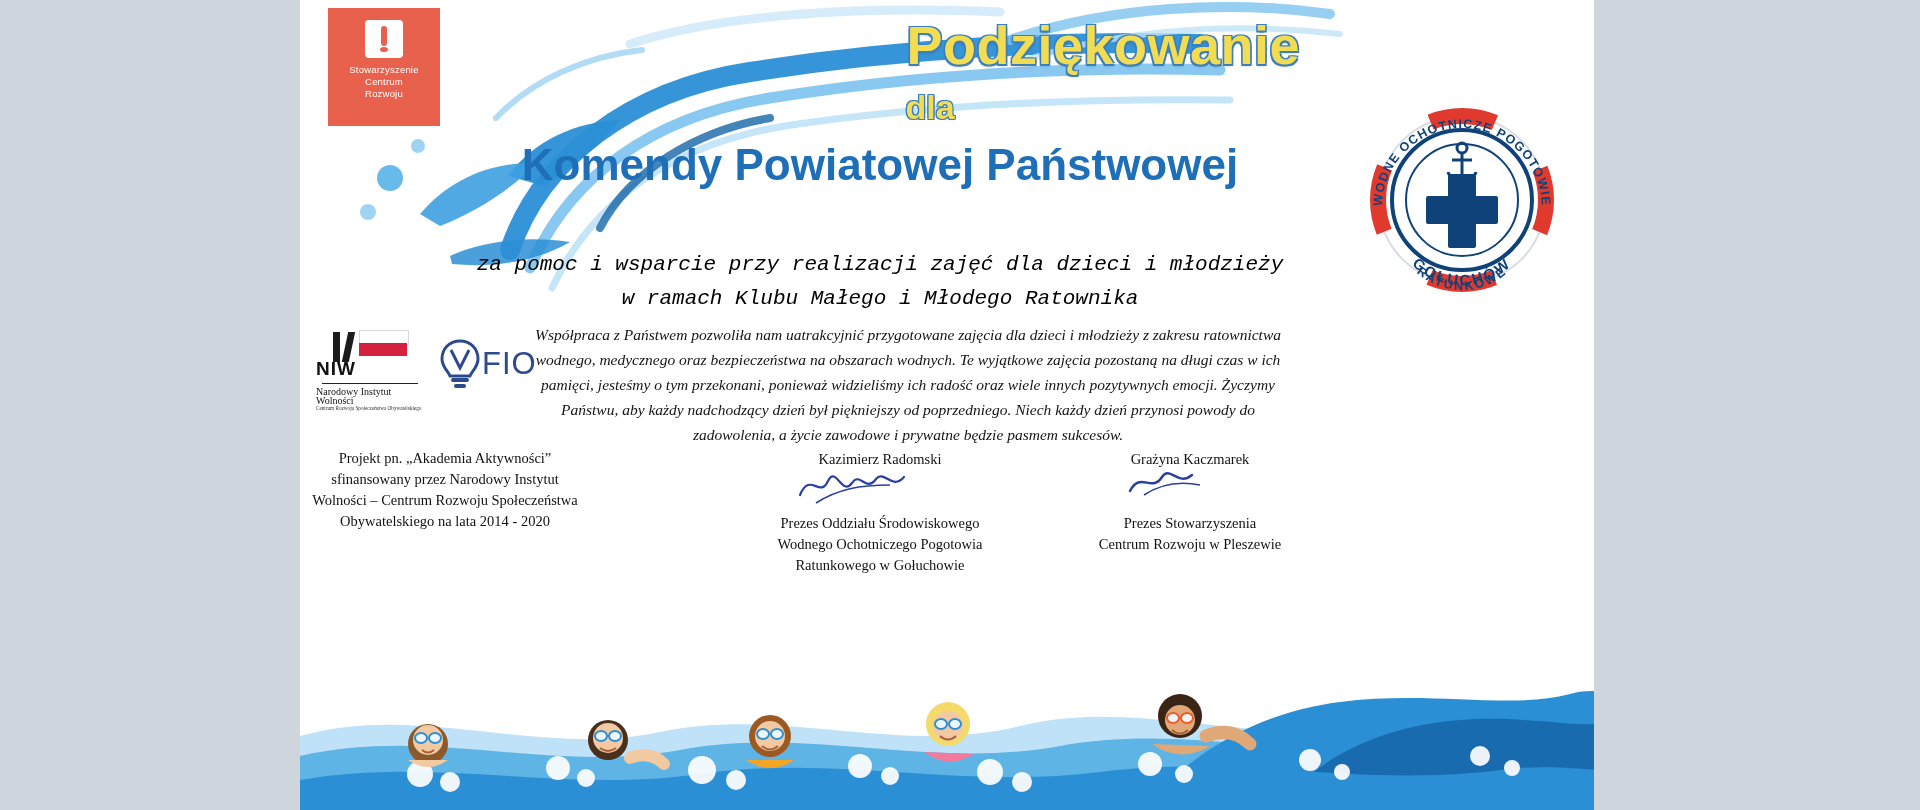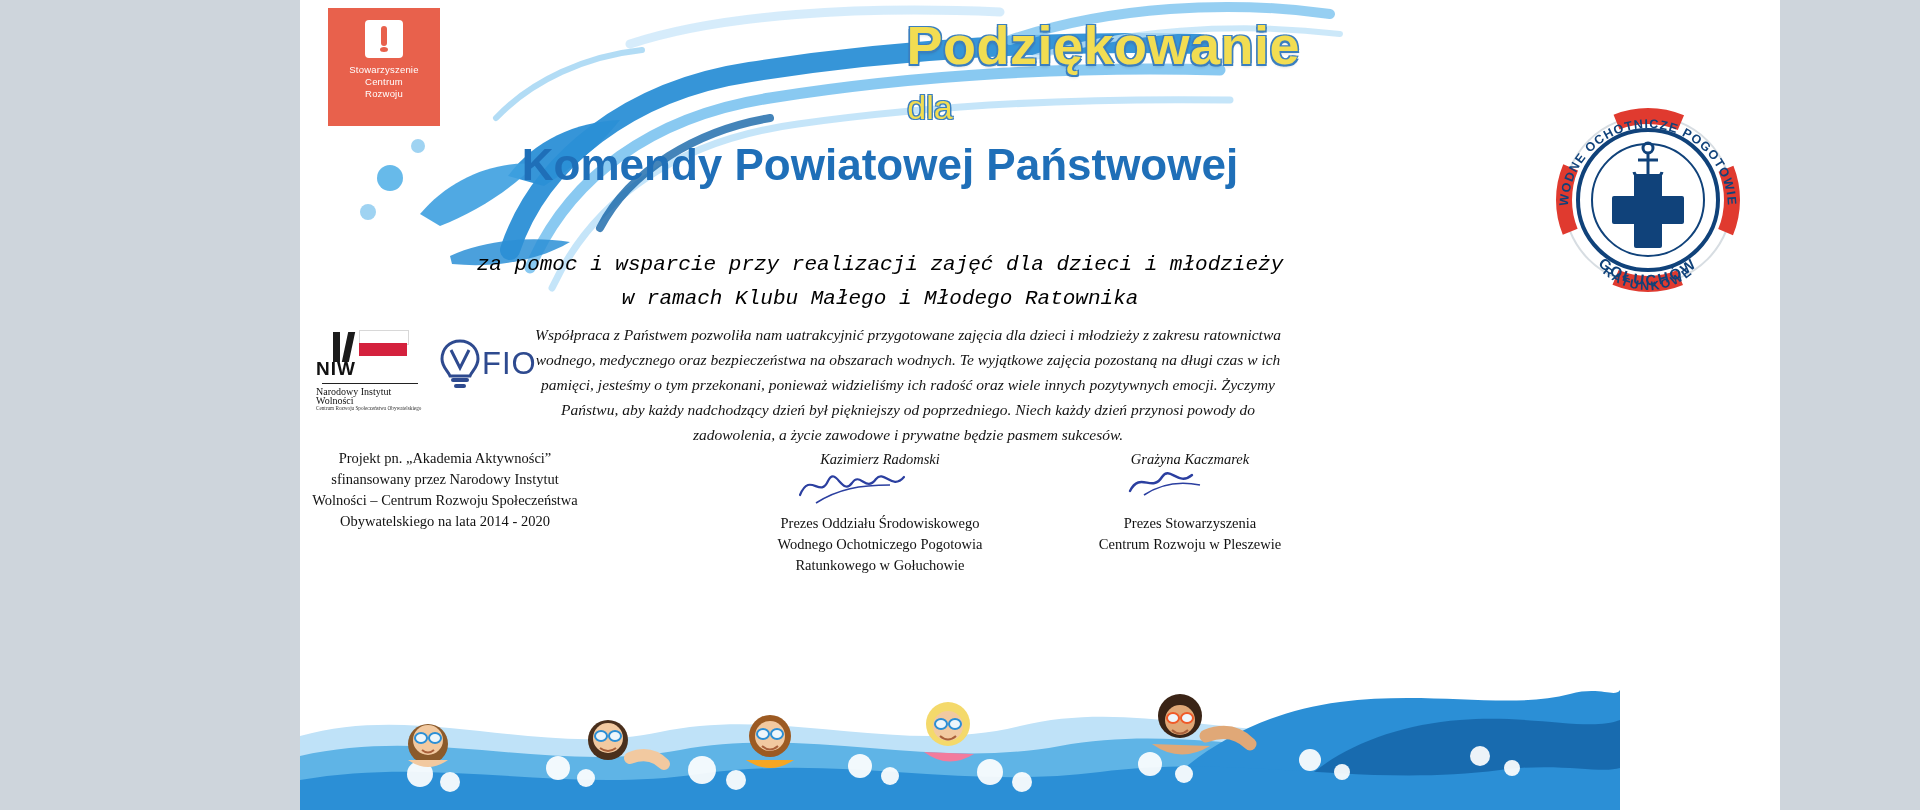--- a/index.html
+++ b/index.html
@@ -18,21 +18,21 @@
   #page {
     position: relative;
     width: 1920px;
     height: 810px;
     background: #ced5dc;
   }
   #certificate {
     position: absolute;
     left: 300px;
     top: 0;
-    width: 1480px;
+    width: 1294px;
     height: 810px;
     background: #ffffff;
     overflow: hidden;
   }
 
   
   .splash {
     position: absolute;
     pointer-events: none;
   }
@@ -111,21 +111,21 @@
        1.5px  1.5px 0 #3b7fbf,
        0 3px 3px rgba(0,0,0,.12);
   }
   #subtitle-dla {
     position: absolute;
     left: 260px;
     top: 88px;
     width: 740px;
     text-align: center;
     font-family: "Liberation Sans", sans-serif;
-    font-weight: normal;
+    font-weight: bold;
     font-size: 34px;
     color: #f2dd52;
     text-shadow:
       -1.2px -1.2px 0 #3b7fbf,
        1.2px -1.2px 0 #3b7fbf,
       -1.2px  1.2px 0 #3b7fbf,
        1.2px  1.2px 0 #3b7fbf;
   }
   #recipient {
     position: absolute;
@@ -241,21 +241,20 @@
   }
   .sig-block {
     position: absolute;
     text-align: center;
     font-family: "Liberation Serif", serif;
     color: #111;
   }
   .sig-name {
     font-size: 14.5px;
     line-height: 19px;
-    font-style: italic;
   }
   .sig-script {
     height: 44px;
     position: relative;
   }
   .sig-role {
     font-size: 14.5px;
     line-height: 21px;
   }
   #sig-left { left: 430px; top: 450px; width: 300px; }

